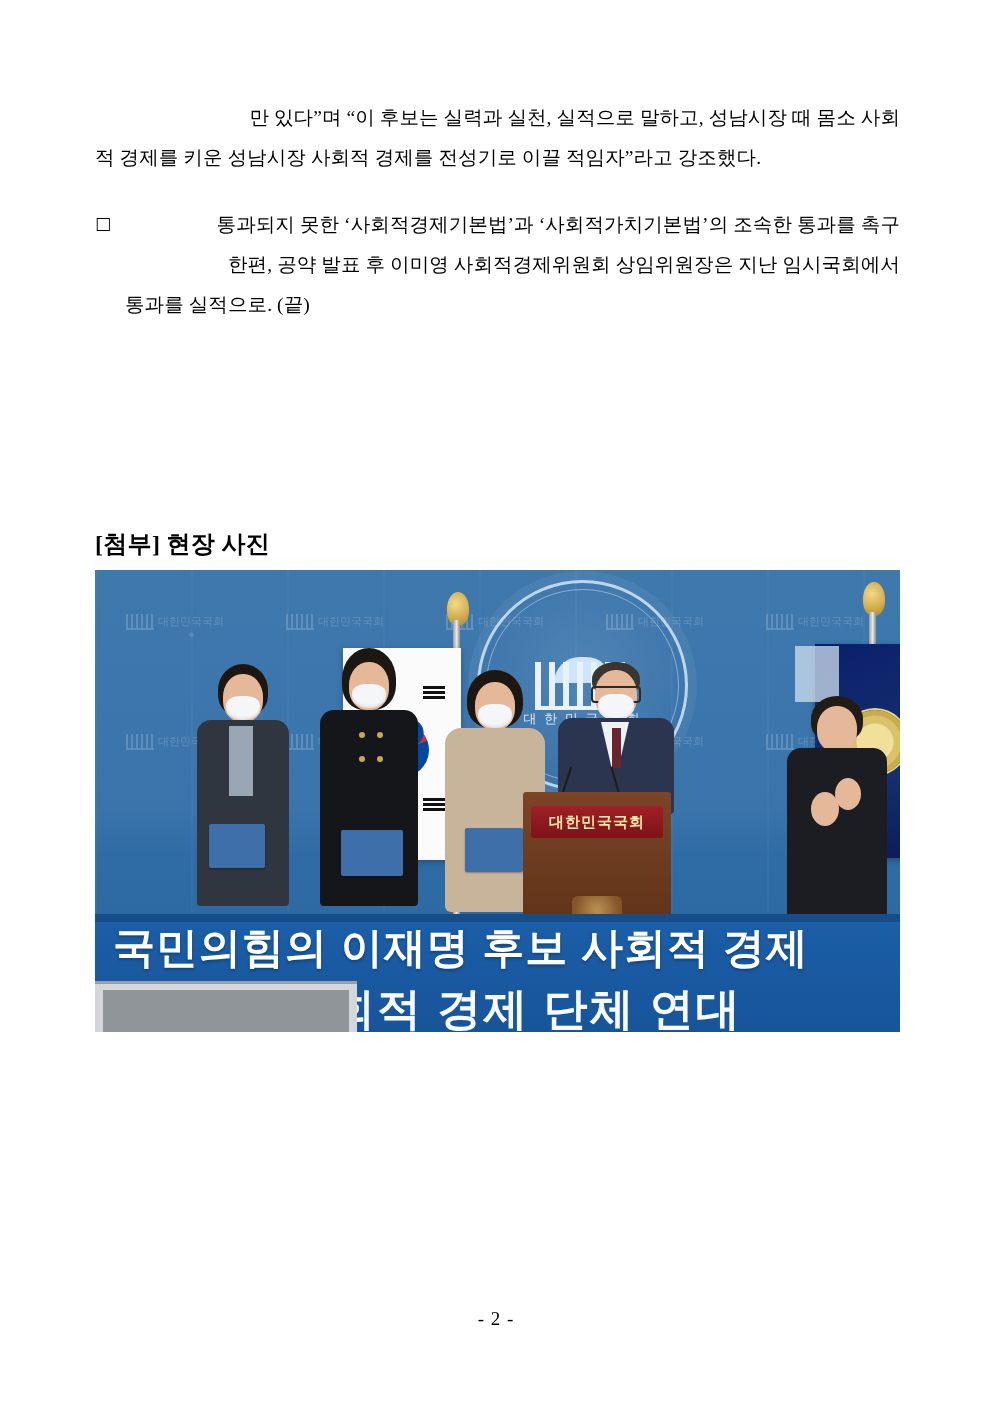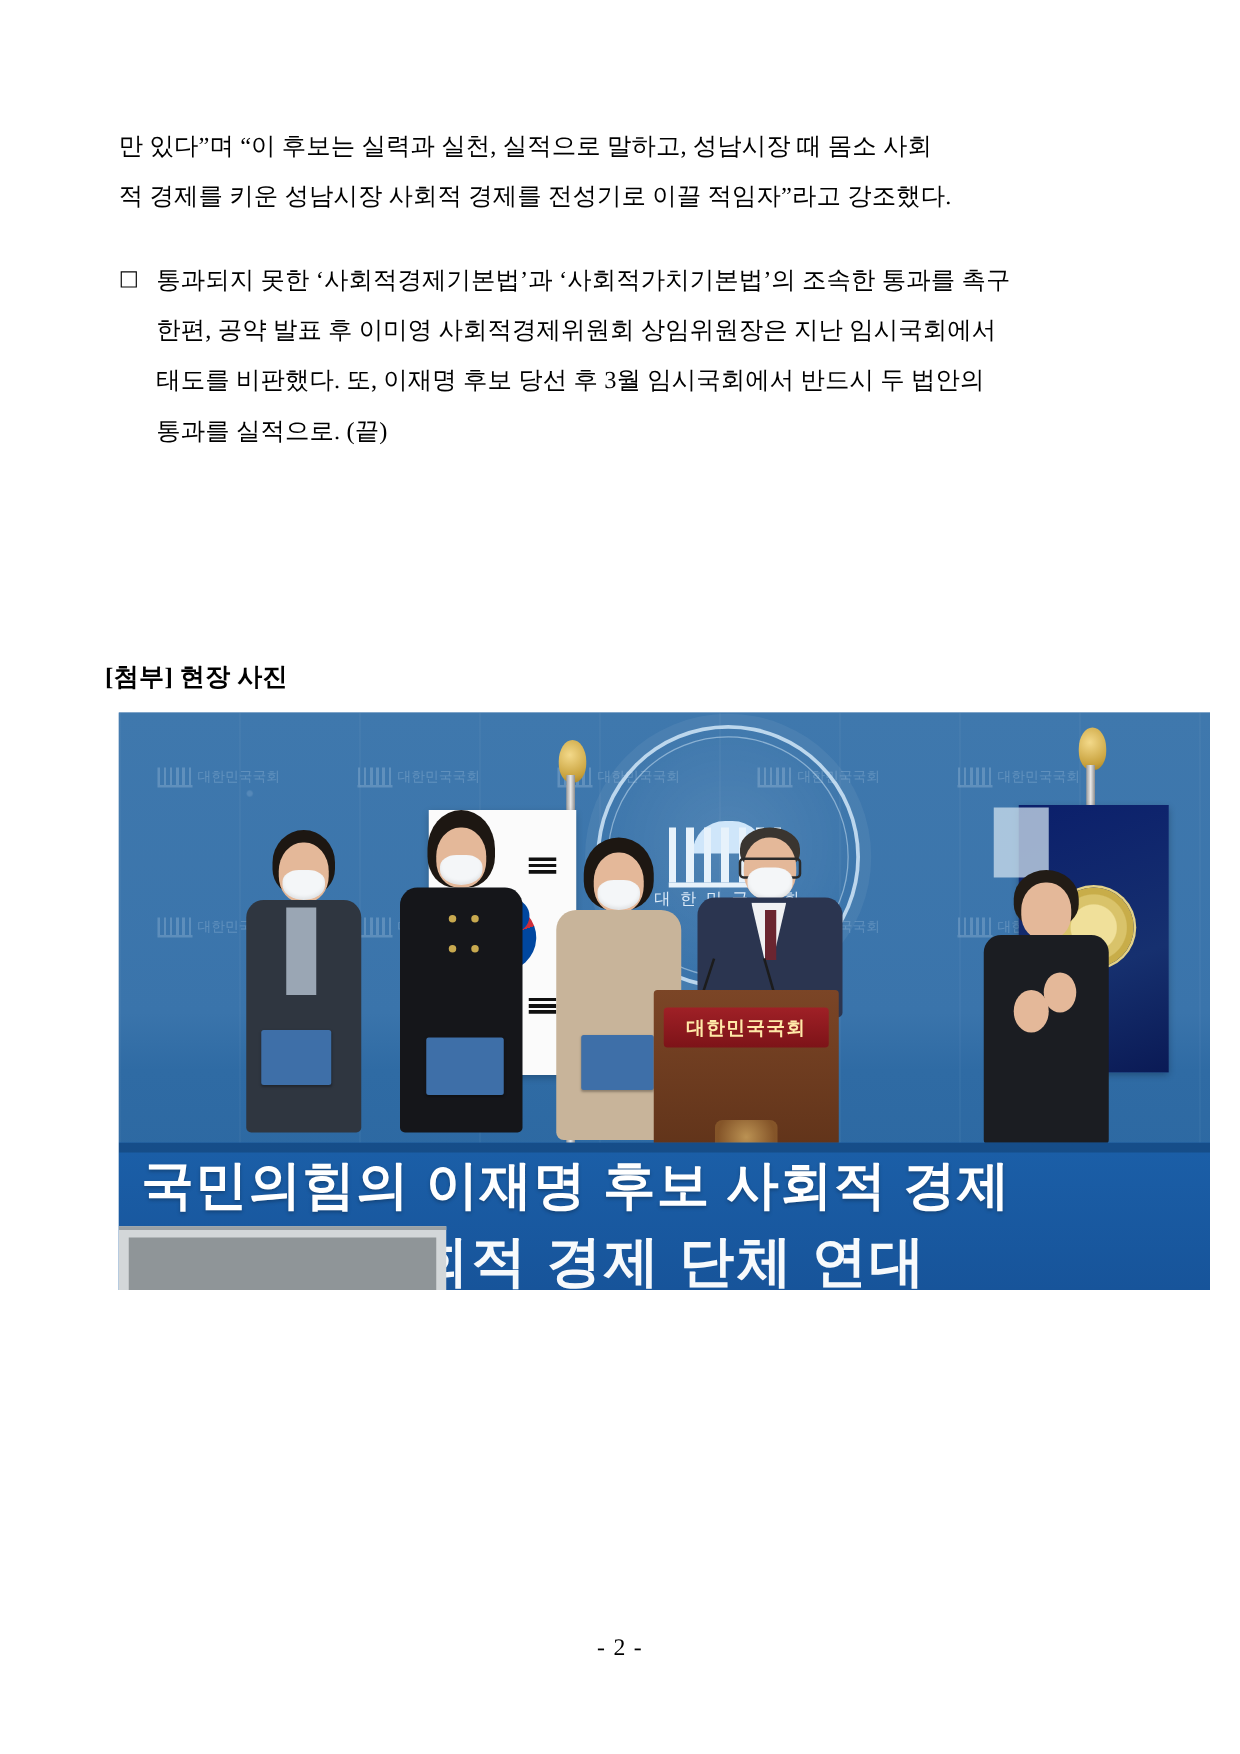--- a/index.html
+++ b/index.html
@@ -55,42 +55,42 @@
   .para-block .para {
     text-indent: 0;
   }
   .kline {
     display: block;
   }
 
   
   .spread {
     display: flex;
-    justify-content: flex-start;
+    justify-content: flex-end;
     white-space: nowrap;
   }
   .spread > span { display: inline-block; }
 
   
   .attach-caption {
     position: absolute;
-    left: 84px;
+    left: 95px;
     top: 528px;
-    font-size: 20px;
+    font-size: 24px;
     font-weight: bold;
     letter-spacing: 0.3px;
     font-family: "Liberation Serif", serif;
   }
 
   
   .photo {
     position: absolute;
     left: 95px;
     top: 570px;
-    width: 873px;
+    width: 805px;
     height: 462px;
     overflow: hidden;
     background: #2d6aa8;
   }
   .photo-inner {
     position: absolute;
     inset: 0;
     background:
       linear-gradient(180deg, #3f78ad 0%, #3a74ab 52%, #2f6ba4 62%, #2a66a0 100%);
   }
@@ -396,23 +396,20 @@
 
     <div class="para-block">
       <span class="para-bullet">□</span>
       <div class="para">
         <span class="kline spread">
           <span>통과되지 못한 ‘사회적경제기본법’과 ‘사회적가치기본법’의 조속한 통과를 촉구</span>
         </span>
         <span class="kline spread">
           <span>한편, 공약 발표 후 이미영 사회적경제위원회 상임위원장은 지난 임시국회에서</span>
         </span>
-        <span class="kline spread">
-          <span>태도를 비판했다. 또, 이재명 후보 당선 후 3월 임시국회에서 반드시 두 법안의</span>
-        </span>
         <span class="kline">통과를 실적으로. (끝)</span>
       </div>
     </div>
   </div>
 
   <div class="attach-caption">[첨부] 현장 사진</div>
 
   <div class="photo">
     <div class="photo-inner">
 

